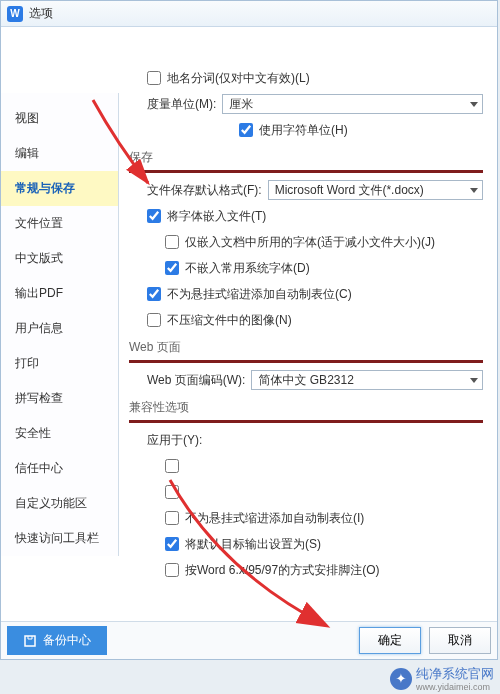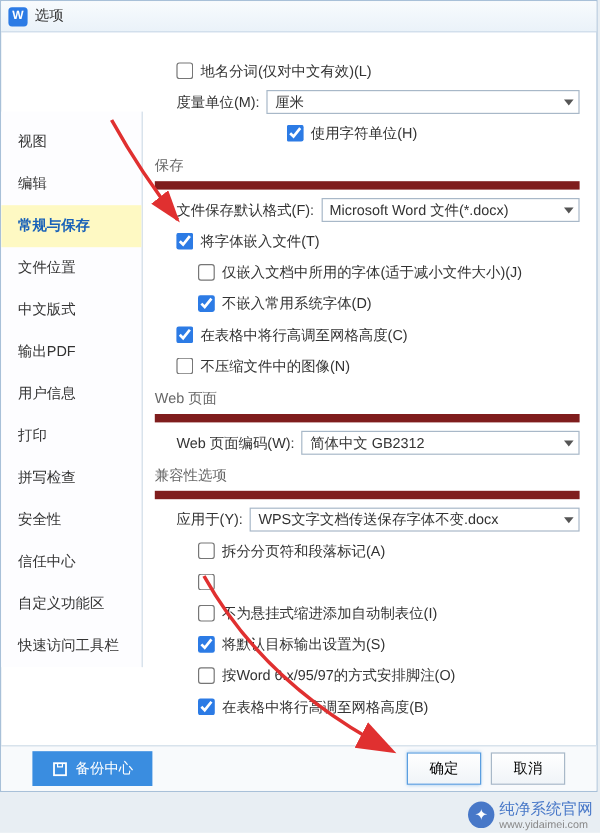--- a/index.html
+++ b/index.html
@@ -8,28 +8,28 @@
 .titlebar { background: linear-gradient(#f8fbfd,#eaf2f9); height: 26px; border-bottom: 1px solid #c8d8e8; display: flex; align-items: center; padding: 0 6px; }
 .titlebar .logo { width: 16px; height: 16px; background: #2c7be5; border-radius: 3px; margin-right: 6px; display: flex; align-items: center; justify-content: center; color: #fff; font-size: 10px; font-weight: bold; }
 .titlebar .title { color: #333; }
 .body { display: flex; height: 594px; align-items: center; }
 .sidebar { width: 118px; border-right: 1px solid #d0dce8; background: #fdfdff; padding-top: 8px; overflow: auto; }
 .sidebar-item { padding: 9px 14px; color: #333; cursor: pointer; }
 .sidebar-item.active { background: #fef9c3; color: #1861b8; font-weight: bold; }
 .main { flex: 1; padding: 10px 14px 10px 10px; overflow: auto; color: #333; }
 .row { display: flex; align-items: center; margin: 4px 0; min-height: 22px; }
 .chk { width: 14px; height: 14px; margin-right: 6px; accent-color: #2c7be5; }
-.section-title { color: #666; margin: 8px 0 6px; border-bottom: 7px solid #7f1d1d; padding-bottom: 4px; }
+.section-title { color: #666; margin: 8px 0 6px; border-bottom: 3px solid #7f1d1d; padding-bottom: 4px; }
 .select { border: 1px solid #a8b8c8; background: #fff; height: 20px; padding: 0 20px 0 6px; display: inline-flex; align-items: center; position: relative; min-width: 60px; }
 .select::after { content: ""; position: absolute; right: 4px; top: 7px; border-left: 4px solid transparent; border-right: 4px solid transparent; border-top: 5px solid #555; }
 .select.wide { flex: 1; }
 .indent { margin-left: 18px; }
 .indent2 { margin-left: 36px; }
 .label { margin-right: 6px; white-space: nowrap; }
-.footer { height: 38px; border-top: 1px solid #d0dce8; display: flex; align-items: center; padding: 0 26px; background: #f8fafc; }
+.footer { height: 38px; border-top: 1px solid #d0dce8; display: flex; align-items: center; padding: 0 6px; background: #f8fafc; }
 .backup-btn { background: #3a8de0; color: #fff; padding: 6px 16px; display: flex; align-items: center; cursor: pointer; }
 .backup-btn svg { margin-right: 6px; }
 .spacer { flex: 1; }
 .btn { border: 1px solid #a8b8c8; background: linear-gradient(#fff,#f0f4f8); padding: 4px 18px; margin-left: 8px; cursor: pointer; }
 .btn.primary { border-color: #5a9ee0; box-shadow: 0 0 3px rgba(90,158,224,.6); }
 .watermark { position: absolute; bottom: 2px; right: 6px; color: #4878c8; font-size: 13px; display: flex; align-items: center; }
 .watermark .wm-icon { width: 22px; height: 22px; border-radius: 50%; background: #4878c8; margin-right: 4px; display: flex; align-items: center; justify-content: center; color: #fff; }
 .watermark .sub { font-size: 9px; color: #888; display: block; line-height: 1; }
 .arrow { position: absolute; pointer-events: none; }
 .arrow1 { left: 88px; top: 95px; width: 70px; height: 100px; }
@@ -89,65 +89,57 @@
       <div class="row indent2">
         <input type="checkbox" class="chk" style="">
         <span>仅嵌入文档中所用的字体(适于减小文件大小)(J)</span>
       </div>
       <div class="row indent2">
         <input type="checkbox" class="chk" checked="" style="">
         <span>不嵌入常用系统字体(D)</span>
       </div>
       <div class="row indent">
         <input type="checkbox" class="chk" checked="" style="">
-        <span>在表格中将行高调至网格高度(C)</span>
+        <span>不为悬挂式缩进添加自动制表位(C)</span>
       </div>
       <div class="row indent">
         <input type="checkbox" class="chk" style="">
         <span>不压缩文件中的图像(N)</span>
       </div>
 
       <div class="section-title">Web 页面</div>
       <div class="row indent">
         <span class="label">Web 页面编码(W):</span>
         <div class="select wide">
             <span>简体中文 GB2312</span>
           </div>
       </div>
 
       <div class="section-title">兼容性选项</div>
       <div class="row indent">
         <span class="label">应用于(Y):</span>
-        <div class="select wide">
-            <span>WPS文字文档传送保存字体不变.docx</span>
-          </div>
       </div>
       <div id="compat-list">
           <div class="row indent2">
             <input type="checkbox" class="chk" style="">
-            <span>拆分分页符和段落标记(A)</span>
           </div>
           <div class="row indent2">
             <input type="checkbox" class="chk" style="">
           </div>
           <div class="row indent2">
             <input type="checkbox" class="chk" style="">
             <span>不为悬挂式缩进添加自动制表位(I)</span>
           </div>
           <div class="row indent2">
             <input type="checkbox" class="chk" checked="" style="">
             <span>将默认目标输出设置为(S)</span>
           </div>
           <div class="row indent2">
             <input type="checkbox" class="chk" style="">
             <span>按Word 6.x/95/97的方式安排脚注(O)</span>
-          </div>
-          <div class="row indent2">
-            <input type="checkbox" class="chk" checked="" style="">
-            <span>在表格中将行高调至网格高度(B)</span>
           </div>
         </div>
     </div>
   </div>
   <div class="footer">
     <div class="backup-btn">
       <svg width="14" height="14" viewBox="0 0 14 14">
           <rect x="2" y="2" width="10" height="10" fill="none" stroke="#fff" stroke-width="1.5"></rect>
           <path d="M5 2v3h4V2" stroke="#fff" fill="none"></path>
         </svg>

